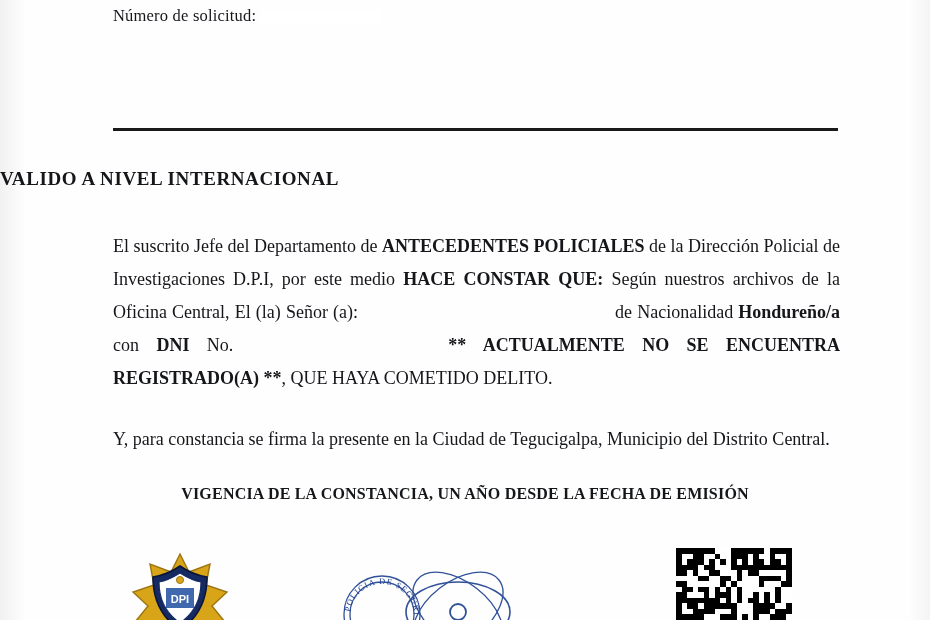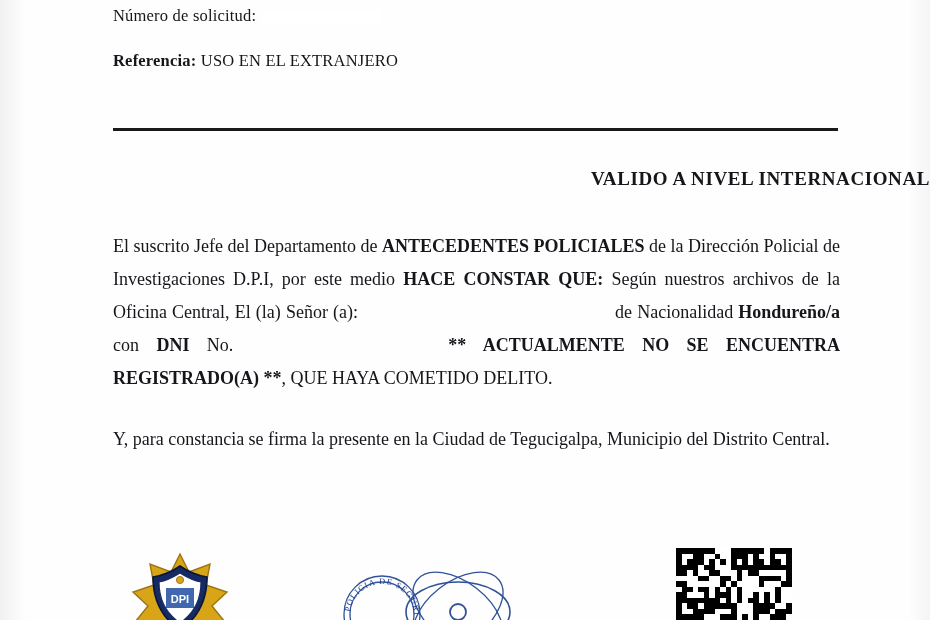--- a/index.html
+++ b/index.html
@@ -52,21 +52,21 @@
     height: 3px;
     background: #1a1a1a;
   }
 
   
   .doc-title {
     position: absolute;
     left: 0;
     top: 168px;
     width: 930px;
-    text-align: right;
+    text-align: left;
     font-size: 19px;
     font-weight: bold;
     letter-spacing: 0.6px;
   }
 
   
   .body-wrap {
     position: absolute;
     left: 113px;
     top: 230px;
@@ -181,37 +181,34 @@
 <div class="page">
 
   <div class="edge-shadow-left"></div>
   <div class="edge-shadow-right"></div>
 
   <div class="header-block">
     <div class="hdr-line first">
       <span>Número de solicitud:</span>
       <span class="redact num"></span>
     </div>
-    <div class="hdr-line">
-      <span class="hdr-label-bold">Referencia:</span>
-      <span>USO EN EL EXTRANJERO</span>
-    </div>
   </div>
 
   <div class="rule"></div>
 
   <div class="doc-title">VALIDO A NIVEL INTERNACIONAL</div>
 
   <div class="body-wrap">
     <p class="para">
       <span>El suscrito Jefe del Departamento de </span><b>ANTECEDENTES POLICIALES</b><span> de la Dirección Policial de Investigaciones D.P.I, por este medio </span><b>HACE CONSTAR QUE:</b><span> Según nuestros archivos de la Oficina Central, El (la) Señor (a):</span><span class="gap-name"></span><span class="gap-indent"></span><span>de Nacionalidad </span><b>Hondureño/a</b><span> con </span><b>DNI</b><span> No.</span><span class="gap-dni"></span><b class="strongline">** ACTUALMENTE NO SE ENCUENTRA REGISTRADO(A) **</b><span>, QUE HAYA COMETIDO DELITO.</span>
     </p>
     <p class="para para-2">Y, para constancia se firma la presente en la Ciudad de Tegucigalpa, Municipio del Distrito Central.</p>
   </div>
 
+  <div class="vigencia">VIGENCIA DE LA CONSTANCIA, UN AÑO DESDE LA FECHA DE EMISIÓN</div>
 
 
   <div class="emblem">
     <svg width="108" height="95" viewBox="0 0 108 95" xmlns="http://www.w3.org/2000/svg">
       <g>
 
         <path d="M54 2 L63 20 L84 12 L80 33 L101 40 L86 54 L99 70 L78 70 L74 92 L54 80 L34 92 L30 70 L9 70 L22 54 L7 40 L28 33 L24 12 L45 20 Z" fill="#d8a418" stroke="#9c7410" stroke-width="1.4"></path>
 
         <path d="M54 14 C44 21 34 24 27 25 C27 45 33 64 54 78 C75 64 81 45 81 25 C74 24 64 21 54 14 Z" fill="#152a63" stroke="#0b1738" stroke-width="1.6"></path>
         <path d="M54 21 C46 26 39 29 33 30 C33 46 38 60 54 71 C70 60 75 46 75 30 C69 29 62 26 54 21 Z" fill="#ffffff" stroke="#152a63" stroke-width="1.2"></path>

